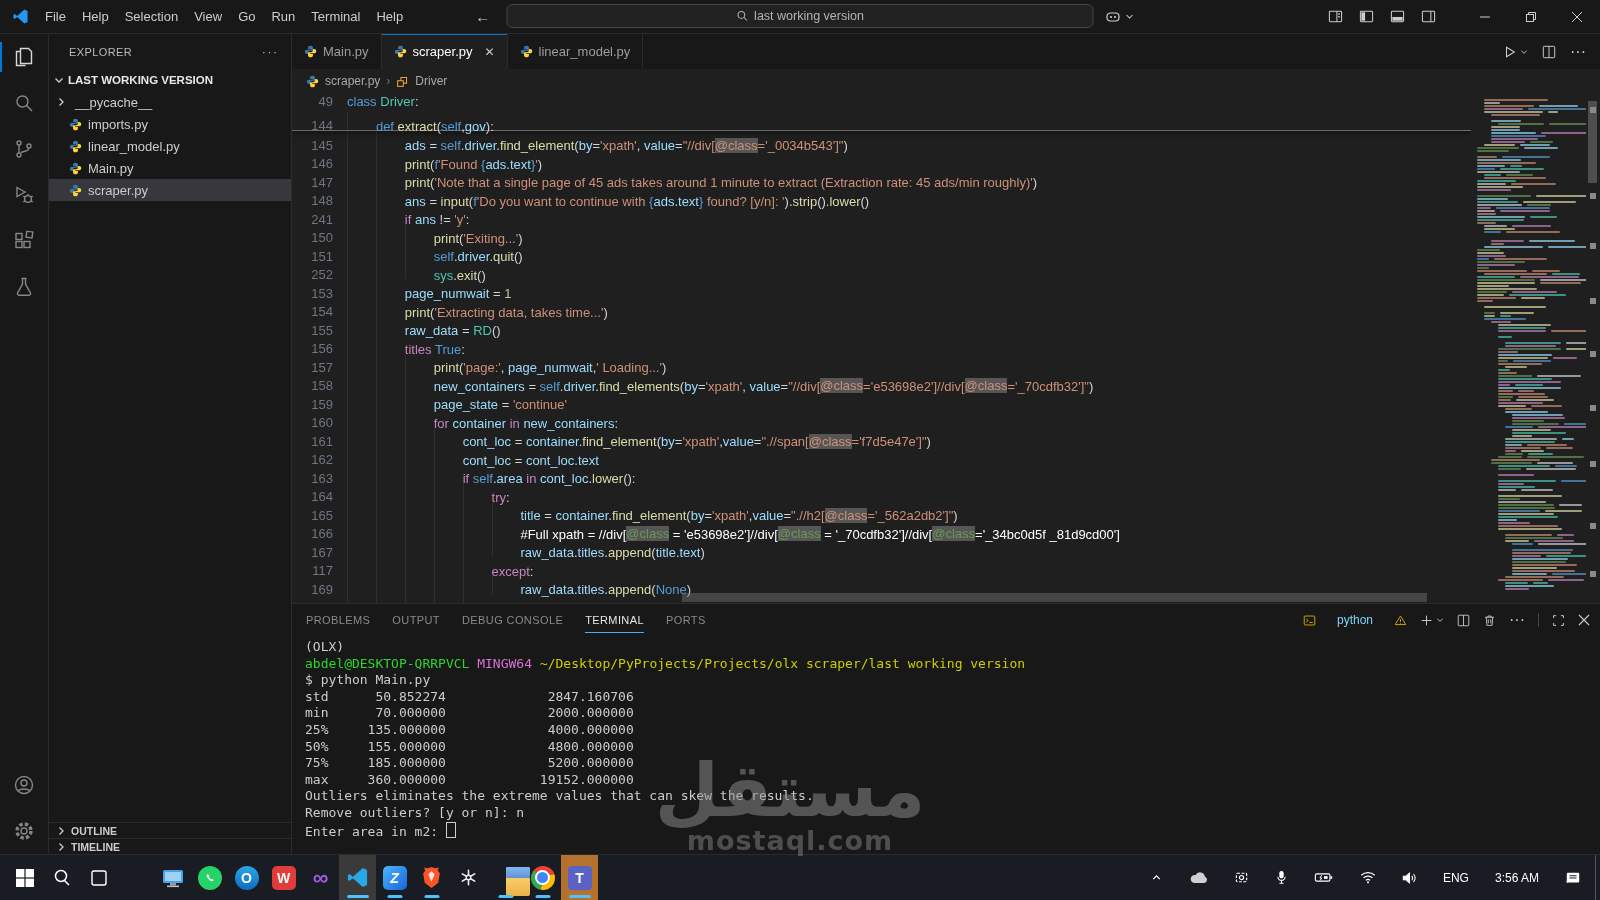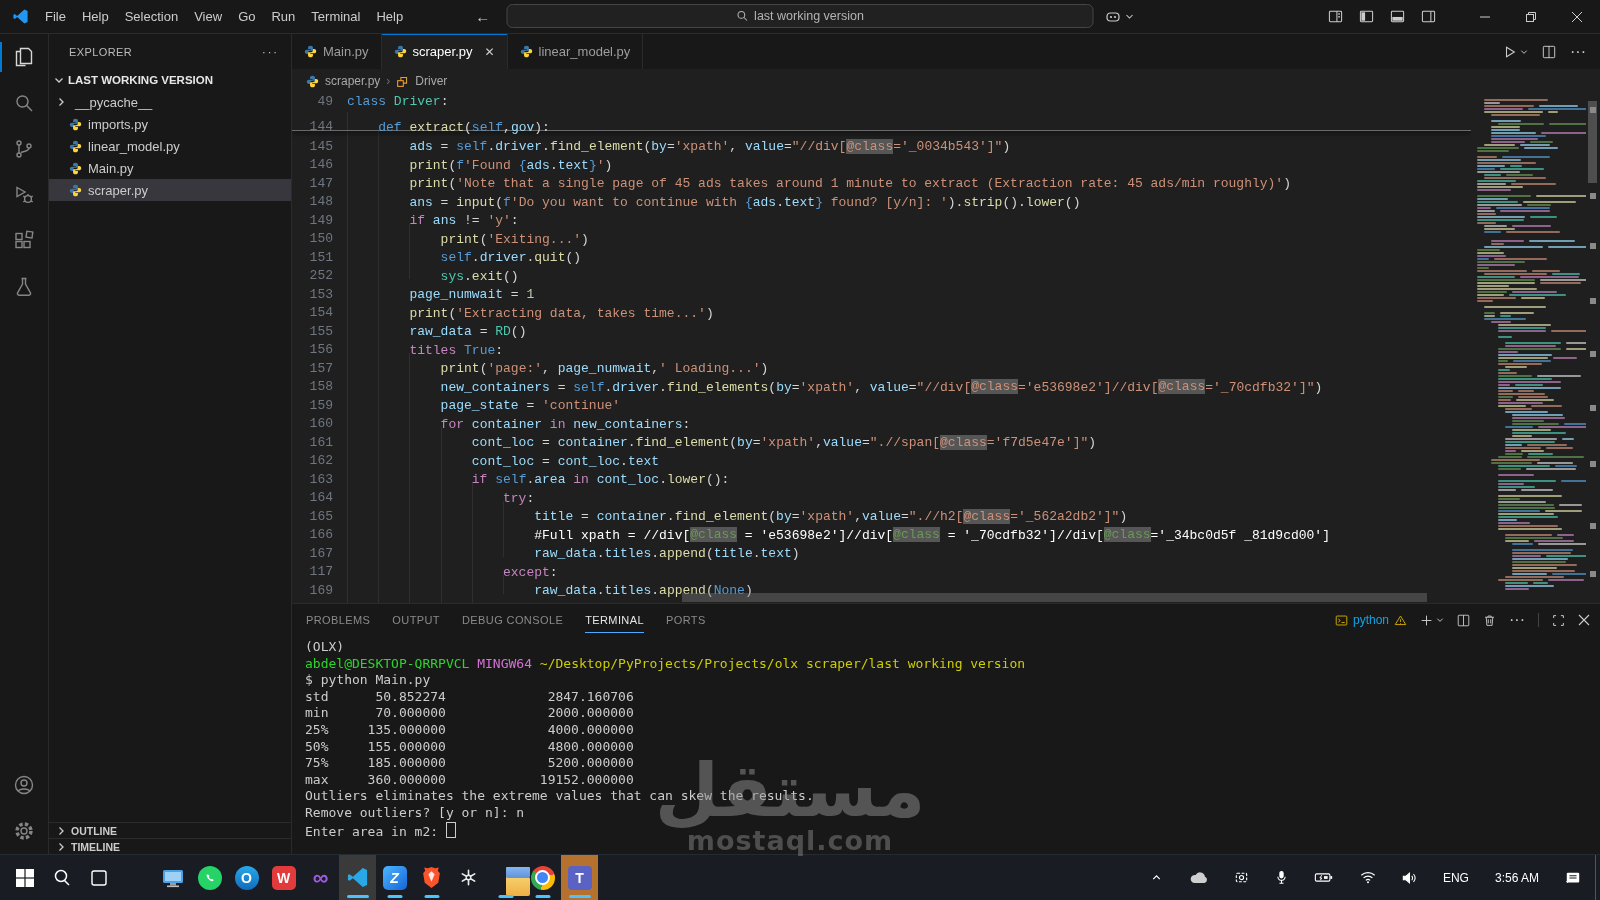--- a/index.html
+++ b/index.html
@@ -42,42 +42,42 @@
   .tabbar{height:35px;background:#181818;display:flex;align-items:stretch;flex:0 0 auto}
   .tab{display:flex;align-items:center;gap:6px;padding:0 12px;font-size:13px;color:#9d9d9d;
     background:#181818;border-right:1px solid #2b2b2b;position:relative;cursor:pointer}
   .tab.active{background:#1f1f1f;color:#ffffff}
   .tab.active::before{content:"";position:absolute;left:0;right:0;top:0;height:1px;background:#0078d4}
   .tab .close{margin-left:6px;color:#cccccc;font-size:12px}
   .editoractions{margin-left:auto;display:flex;align-items:center;gap:14px;padding-right:14px;color:#cccccc}
   .breadcrumb{height:24px;display:flex;align-items:center;gap:6px;padding-left:14px;font-size:12px;color:#a9a9a9;background:#1f1f1f}
   .bc-sep{color:#6f6f6f}
   .editorbody{flex:1;display:flex;min-height:0;position:relative}
-  .codearea{flex:1;overflow:hidden;position:relative;font-family:Liberation Mono, monospace;font-size:13px}
+  .codearea{flex:1;overflow:hidden;position:relative;font-family:Liberation Sans, sans-serif;font-size:13px}
   .line{height:18.5px;line-height:18.5px;white-space:pre;color:#d4d4d4}
   .lnum{display:inline-block;width:41px;text-align:right;padding-right:14px;color:#6e7681}
   .ind{display:inline-block;width:4ch;height:100%;box-shadow:inset 1px 0 0 #2f2f2f}
   .sticky{background:#1f1f1f;border-bottom:1px solid #6a6a6a;box-shadow:0 3px 5px rgba(0,0,0,.35);position:relative;z-index:2}
   .tk.kw{color:#569cd6}.tk.ct{color:#c586c0}.tk.ty{color:#4ec9b0}.tk.fn{color:#dcdcaa}.tk.vr{color:#9cdcfe}
   .tk.st{color:#ce9178}.tk.nm{color:#b5cea8}.tk.cm{color:#ffffff}.tk.pn,.tk.pl{color:#d4d4d4}
   .tk.sh{color:#ce9178;background:#565656}.tk.ch{color:#6a9955;background:#565656}
   .hscroll{position:absolute;bottom:1px;left:390px;width:745px;height:9px;background:rgba(121,121,121,.42)}
   .minimap{width:115px;background:#1f1f1f;padding-top:6px;overflow:hidden;position:relative;opacity:.9}
   .mrow{height:2px;margin-bottom:1px;position:relative}
   .mbar{position:absolute;top:0;height:2px;border-radius:1px;opacity:.75}
   .oruler{width:14px;position:relative;background:#1f1f1f}
   .othumb{position:absolute;left:2px;top:8px;width:9px;height:82px;background:rgba(135,135,135,.45)}
   .odec{position:absolute;left:4px;width:6px;height:6px;background:#8a8a8a}
   
   .panel{height:250px;background:#181818;border-top:1px solid #2b2b2b;position:relative;flex:0 0 auto}
   .panelhead{height:32px;display:flex;align-items:center;padding:0 10px 0 14px}
   .ptab{font-size:11px;letter-spacing:.4px;color:#8a8a8a;margin-right:22px;padding:6px 0;cursor:pointer}
   .ptab.active{color:#e7e7e7;border-bottom:1px solid #4daafc}
   .panelactions{margin-left:auto;display:flex;align-items:center;gap:13px;color:#cccccc}
-  .pychip{display:flex;align-items:center;gap:5px;color:#0ea5e9;font-size:12px}
+  .pychip{display:flex;align-items:center;gap:21px;color:#7dd3fc;font-size:12px}
   .pa-sep{width:1px;height:14px;background:#444}
   .termbody{font-family:"DejaVu Sans Mono",monospace;font-size:13px;color:#cccccc;padding:3px 0 0 13px}
   .tline{height:16.6px;line-height:16.6px;white-space:pre}
   .tg{color:#2dd42d}.tm{color:#d670d6}.ty2{color:#cdcd00}
   .cursor{display:inline-block;width:8px;height:14px;border:1px solid #cccccc;vertical-align:-2px}
   .watermark{position:absolute;left:650px;top:755px;width:280px;text-align:center;z-index:5;pointer-events:none}
   .wm-ar{font-size:74px;line-height:.95;font-weight:bold;color:#909090;opacity:.5;font-family:"DejaVu Sans",sans-serif}
   .wm-en{font-size:27px;font-weight:bold;color:#909090;opacity:.45;letter-spacing:1px;font-family:"DejaVu Sans",sans-serif}
   
   .taskbar{height:45px;background:#191c22;border-top:1px solid #262a31;display:flex;align-items:center;position:relative;flex:0 0 auto}
@@ -410,21 +410,21 @@
         <div class="codearea">
           <div class="sticky" id="sticky">
               <div class="line"><span class="lnum">49</span><span class="tk kw">class</span><span class="tk pl"> </span><span class="tk ty">Driver</span><span class="tk pn">:</span></div>
               <div class="line"><span class="lnum">144</span><span class="ind"></span><span class="tk kw">def</span><span class="tk pl"> </span><span class="tk fn">extract</span><span class="tk pn">(</span><span class="tk kw">self</span><span class="tk pn">,</span><span class="tk vr">gov</span><span class="tk pn">):</span></div>
             </div>
           <div id="codelines">
               <div class="line"><span class="lnum">145</span><span class="ind"></span><span class="ind"></span><span class="tk vr">ads</span><span class="tk pn"> = </span><span class="tk kw">self</span><span class="tk pn">.</span><span class="tk vr">driver</span><span class="tk pn">.</span><span class="tk fn">find_element</span><span class="tk pn">(</span><span class="tk vr">by</span><span class="tk pn">=</span><span class="tk st">'xpath'</span><span class="tk pn">, </span><span class="tk vr">value</span><span class="tk pn">=</span><span class="tk st">"//div[</span><span class="tk sh">@class</span><span class="tk st">='_0034b543']"</span><span class="tk pn">)</span></div>
               <div class="line"><span class="lnum">146</span><span class="ind"></span><span class="ind"></span><span class="tk fn">print</span><span class="tk pn">(</span><span class="tk kw">f</span><span class="tk st">'Found </span><span class="tk kw">{</span><span class="tk vr">ads</span><span class="tk pn">.</span><span class="tk vr">text</span><span class="tk kw">}</span><span class="tk st">'</span><span class="tk pn">)</span></div>
               <div class="line"><span class="lnum">147</span><span class="ind"></span><span class="ind"></span><span class="tk fn">print</span><span class="tk pn">(</span><span class="tk st">'Note that a single page of 45 ads takes around 1 minute to extract (Extraction rate: 45 ads/min roughly)'</span><span class="tk pn">)</span></div>
               <div class="line"><span class="lnum">148</span><span class="ind"></span><span class="ind"></span><span class="tk vr">ans</span><span class="tk pn"> = </span><span class="tk fn">input</span><span class="tk pn">(</span><span class="tk kw">f</span><span class="tk st">'Do you want to continue with </span><span class="tk kw">{</span><span class="tk vr">ads</span><span class="tk pn">.</span><span class="tk vr">text</span><span class="tk kw">}</span><span class="tk st"> found? [y/n]: '</span><span class="tk pn">).</span><span class="tk fn">strip</span><span class="tk pn">().</span><span class="tk fn">lower</span><span class="tk pn">()</span></div>
-              <div class="line"><span class="lnum">149</span><span class="ind"></span><span class="ind"></span><span class="tk ct">if</span><span class="tk pl"> </span><span class="tk vr">ans</span><span class="tk pn"> != </span><span class="tk st">'y'</span><span class="tk pn">:</span></div>
+              <div class="line"><span class="lnum">241</span><span class="ind"></span><span class="ind"></span><span class="tk ct">if</span><span class="tk pl"> </span><span class="tk vr">ans</span><span class="tk pn"> != </span><span class="tk st">'y'</span><span class="tk pn">:</span></div>
               <div class="line"><span class="lnum">150</span><span class="ind"></span><span class="ind"></span><span class="ind"></span><span class="tk fn">print</span><span class="tk pn">(</span><span class="tk st">'Exiting...'</span><span class="tk pn">)</span></div>
               <div class="line"><span class="lnum">151</span><span class="ind"></span><span class="ind"></span><span class="ind"></span><span class="tk kw">self</span><span class="tk pn">.</span><span class="tk vr">driver</span><span class="tk pn">.</span><span class="tk fn">quit</span><span class="tk pn">()</span></div>
               <div class="line"><span class="lnum">252</span><span class="ind"></span><span class="ind"></span><span class="ind"></span><span class="tk ty">sys</span><span class="tk pn">.</span><span class="tk fn">exit</span><span class="tk pn">()</span></div>
               <div class="line"><span class="lnum">153</span><span class="ind"></span><span class="ind"></span><span class="tk vr">page_numwait</span><span class="tk pn"> = </span><span class="tk nm">1</span></div>
               <div class="line"><span class="lnum">154</span><span class="ind"></span><span class="ind"></span><span class="tk fn">print</span><span class="tk pn">(</span><span class="tk st">'Extracting data, takes time...'</span><span class="tk pn">)</span></div>
               <div class="line"><span class="lnum">155</span><span class="ind"></span><span class="ind"></span><span class="tk vr">raw_data</span><span class="tk pn"> = </span><span class="tk ty">RD</span><span class="tk pn">()</span></div>
               <div class="line"><span class="lnum">156</span><span class="ind"></span><span class="ind"></span><span class="tk ct">titles</span><span class="tk pl"> </span><span class="tk kw">True</span><span class="tk pn">:</span></div>
               <div class="line"><span class="lnum">157</span><span class="ind"></span><span class="ind"></span><span class="ind"></span><span class="tk fn">print</span><span class="tk pn">(</span><span class="tk st">'page:'</span><span class="tk pn">, </span><span class="tk vr">page_numwait</span><span class="tk pn">,</span><span class="tk st">' Loading...'</span><span class="tk pn">)</span></div>
               <div class="line"><span class="lnum">158</span><span class="ind"></span><span class="ind"></span><span class="ind"></span><span class="tk vr">new_containers</span><span class="tk pn"> = </span><span class="tk kw">self</span><span class="tk pn">.</span><span class="tk vr">driver</span><span class="tk pn">.</span><span class="tk fn">find_elements</span><span class="tk pn">(</span><span class="tk vr">by</span><span class="tk pn">=</span><span class="tk st">'xpath'</span><span class="tk pn">, </span><span class="tk vr">value</span><span class="tk pn">=</span><span class="tk st">"//div[</span><span class="tk sh">@class</span><span class="tk st">='e53698e2']//div[</span><span class="tk sh">@class</span><span class="tk st">='_70cdfb32']"</span><span class="tk pn">)</span></div>
               <div class="line"><span class="lnum">159</span><span class="ind"></span><span class="ind"></span><span class="ind"></span><span class="tk vr">page_state</span><span class="tk pn"> = </span><span class="tk st">'continue'</span></div>

